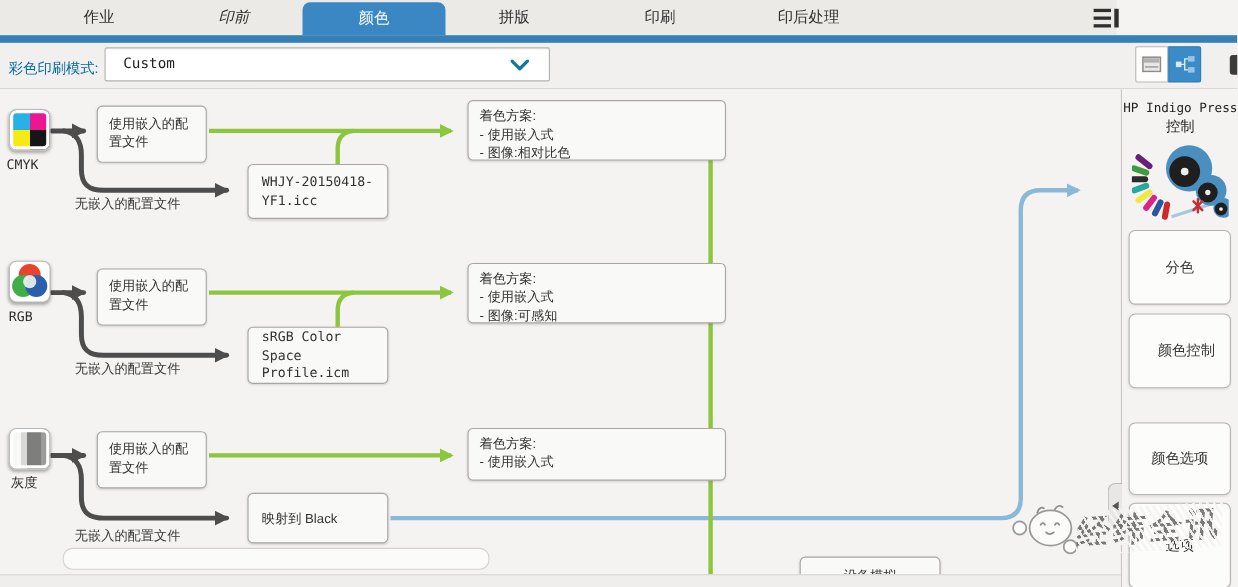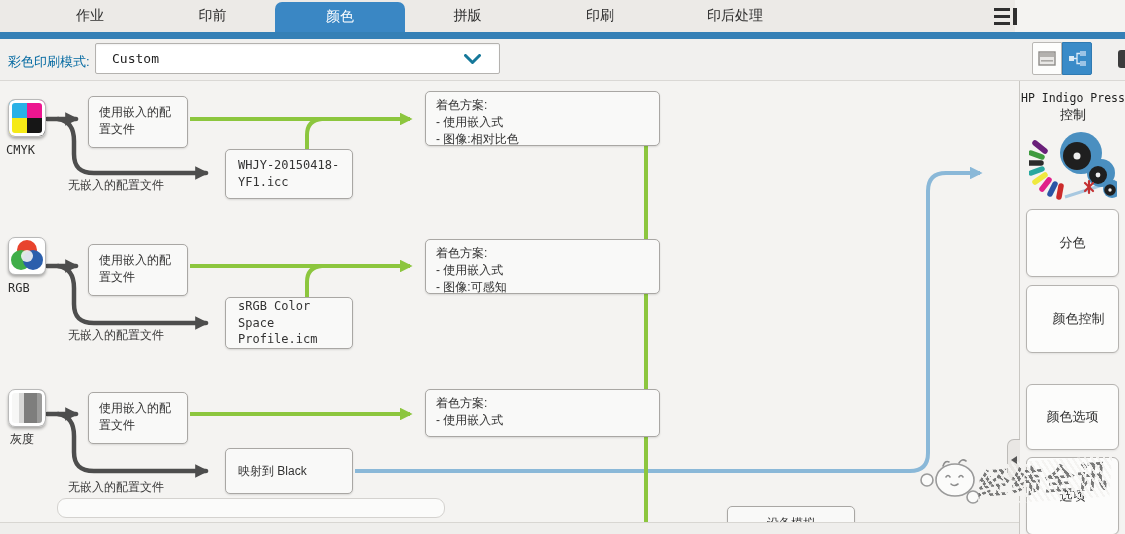--- a/index.html
+++ b/index.html
@@ -71,21 +71,21 @@
   .wm-text::after { content:""; position:absolute; inset:0;
              background:repeating-linear-gradient(55deg, rgba(244,243,241,0) 0 3px, rgba(244,243,241,.95) 3px 5px); }
 </style>
 </head>
 <body>
 
 <div id="app">
 
   <div class="tabbar">
     <div class="tab" style="left:30px;width:120px;">作业</div>
-    <div class="tab" style="left:150px;width:125px;">印前</div>
+    <div class="tab" style="left:150px;width:125px;font-style:italic;">印前</div>
     <div class="tab" style="left:405px;width:125px;">拼版</div>
     <div class="tab active" style="left:275px;width:130px;">颜色</div>
     <div class="tab" style="left:530px;width:140px;">印刷</div>
     <div class="tab" style="left:670px;width:130px;">印后处理</div>
     <svg class="menu-icon" viewBox="0 0 26 19">
       <rect x="0" y="1" width="16" height="3" fill="#2f2f2f"></rect>
       <rect x="0" y="8" width="16" height="3" fill="#2f2f2f"></rect>
       <rect x="0" y="15" width="16" height="3" fill="#2f2f2f"></rect>
       <rect x="19" y="1" width="4" height="17" fill="#2f2f2f"></rect>
     </svg>

